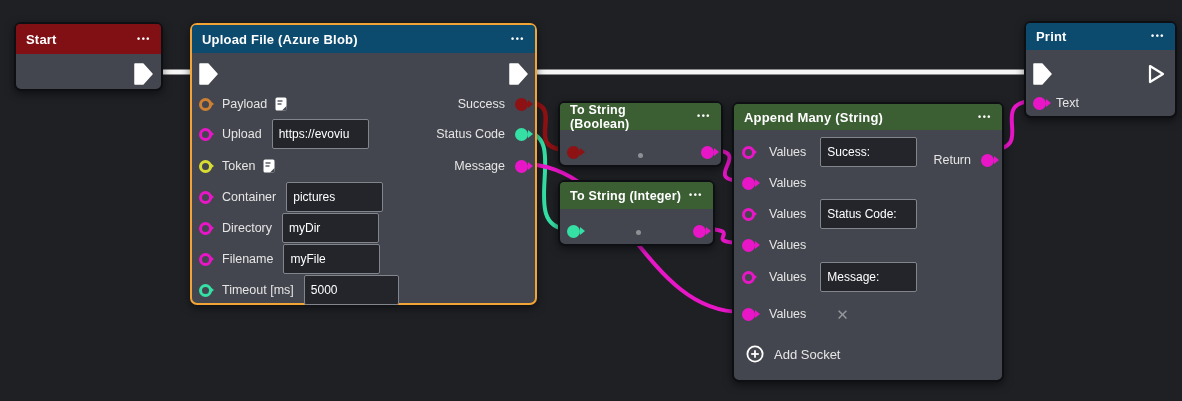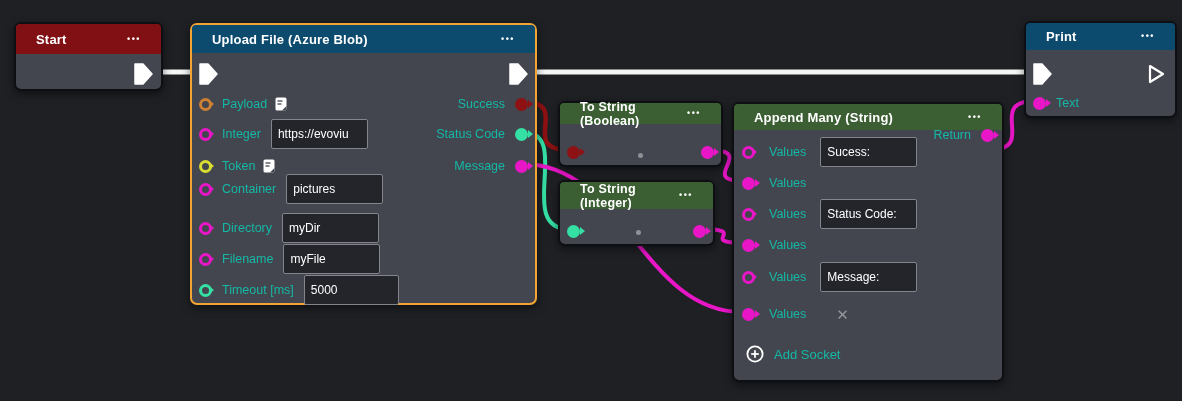--- a/index.html
+++ b/index.html
@@ -13,33 +13,33 @@
   .node {
     position:absolute; z-index:2;
     background:#43464e;
     border:2px solid #0e0f13;
     border-radius:7px;
     box-shadow:0 3px 9px rgba(0,0,0,.5);
   }
   .node.selected { border-color:#f2a434; }
   .node-header {
     display:flex; align-items:center; justify-content:space-between;
-    padding:0 20px; color:#fff; font-size:13px; font-weight:600;
+    padding:0 10px; color:#fff; font-size:13px; font-weight:600;
     border-radius:4px 4px 0 0; letter-spacing:.2px;
   }
   .hdr-red   { background:#811014; }
   .hdr-blue  { background:#0c4a6e; }
   .hdr-green { background:#3b5e33; }
   .menu-dots {
     color:#ffffff; font-size:9px; font-weight:bold; letter-spacing:1.5px;
     line-height:1; cursor:pointer; padding:2px 0;
   }
   .row { position:absolute; display:flex; align-items:center; gap:10px; height:24px; }
   .row.r { justify-content:flex-end; }
-  .lbl { color:#14b8a6; font-size:12.5px; white-space:nowrap; }
+  .lbl { color:#e5e5e5; font-size:12.5px; white-space:nowrap; }
   .port {
     width:13px; height:13px; border-radius:50%;
     position:relative; flex:none;
   }
   .port::after {
     content:""; position:absolute; right:-5px; top:50%;
     transform:translateY(-50%);
     border-top:4px solid transparent; border-bottom:4px solid transparent;
     border-left:5px solid currentColor;
   }
@@ -105,34 +105,34 @@
       <span class="lbl">Payload</span>
       <svg class="doc-icon" width="12" height="14" viewBox="0 0 12 14">
         <rect x="0.5" y="0.5" width="11" height="13" rx="1.5" fill="#ffffff"></rect>
         <line x1="2.5" y1="4" x2="7.5" y2="4" stroke="#43464e" stroke-width="1.3"></line>
         <line x1="2.5" y1="7" x2="6.5" y2="7" stroke="#43464e" stroke-width="1.3"></line>
         <path d="M7 13.5 L11.5 9 L11.5 13.5 Z" fill="#43464e"></path>
       </svg>
     </div>
     <div class="row" style="left:7px; top:97px;">
       <span class="port ring c-magenta"></span>
-      <span class="lbl">Integer</span>
+      <span class="lbl">Upload</span>
       <input class="field" value="https://evoviu" style="">
     </div>
     <div class="row" style="left:7px; top:129px;">
       <span class="port ring c-yellow"></span>
       <span class="lbl">Token</span>
       <svg class="doc-icon" width="12" height="14" viewBox="0 0 12 14">
         <rect x="0.5" y="0.5" width="11" height="13" rx="1.5" fill="#ffffff"></rect>
         <line x1="2.5" y1="4" x2="7.5" y2="4" stroke="#43464e" stroke-width="1.3"></line>
         <line x1="2.5" y1="7" x2="6.5" y2="7" stroke="#43464e" stroke-width="1.3"></line>
         <path d="M7 13.5 L11.5 9 L11.5 13.5 Z" fill="#43464e"></path>
       </svg>
     </div>
-    <div class="row" style="left:7px; top:152px;">
+    <div class="row" style="left:7px; top:160px;">
       <span class="port ring c-magenta"></span>
       <span class="lbl">Container</span>
       <input class="field" value="pictures" style="">
     </div>
     <div class="row" style="left:7px; top:191px;">
       <span class="port ring c-magenta"></span>
       <span class="lbl">Directory</span>
       <input class="field" value="myDir" style="">
     </div>
     <div class="row" style="left:7px; top:222px;">
@@ -154,21 +154,21 @@
       <span class="lbl">Status Code</span>
       <span class="port filled c-teal"></span>
     </div>
     <div class="row r" style="right:7px; top:129px;align-items:center;">
       <span class="lbl">Message</span>
       <span class="port filled c-magenta"></span>
     </div>
   </div>
 
   <div class="node" style="left:558px; top:101px; width:165px; height:66px;">
-    <div class="node-header hdr-green" style="height:21px; font-size:12.5px;gap:36px;">
+    <div class="node-header hdr-green" style="height:27px; font-size:12.5px;gap:36px;">
       <span>To String (Boolean)</span>
       <span class="menu-dots">•••</span>
     </div>
     <div class="row" style="left:7px; top:37px;">
       <span class="port filled c-red"></span>
     </div>
     <span class="dot" style="left:78px; top:50px;"></span>
     <div class="row r" style="right:7px; top:37px;">
       <span class="port filled c-magenta"></span>
     </div>
@@ -214,21 +214,21 @@
     <div class="row" style="left:8px; top:161px; gap:14px;">
       <span class="port ring c-magenta"></span>
       <span class="lbl">Values</span>
       <input class="field" value="Message:" style="">
     </div>
     <div class="row" style="left:8px; top:198px; gap:14px;">
       <span class="port filled c-magenta"></span>
       <span class="lbl">Values</span>
       <span class="xicon">✕</span>
     </div>
-    <div class="row r" style="right:8px; top:19px;">
+    <div class="row r" style="right:8px; top:44px;">
       <span class="lbl">Return</span>
       <span class="port filled c-magenta"></span>
     </div>
     <div class="row addsocket" style="left:12px; top:238px;">
       <svg width="18" height="18" viewBox="0 0 18 18">
         <circle cx="9" cy="9" r="7.6" fill="none" stroke="#ffffff" stroke-width="1.8"></circle>
         <line x1="9" y1="5.2" x2="9" y2="12.8" stroke="#ffffff" stroke-width="1.8"></line>
         <line x1="5.2" y1="9" x2="12.8" y2="9" stroke="#ffffff" stroke-width="1.8"></line>
       </svg>
       <span class="lbl">Add Socket</span>

